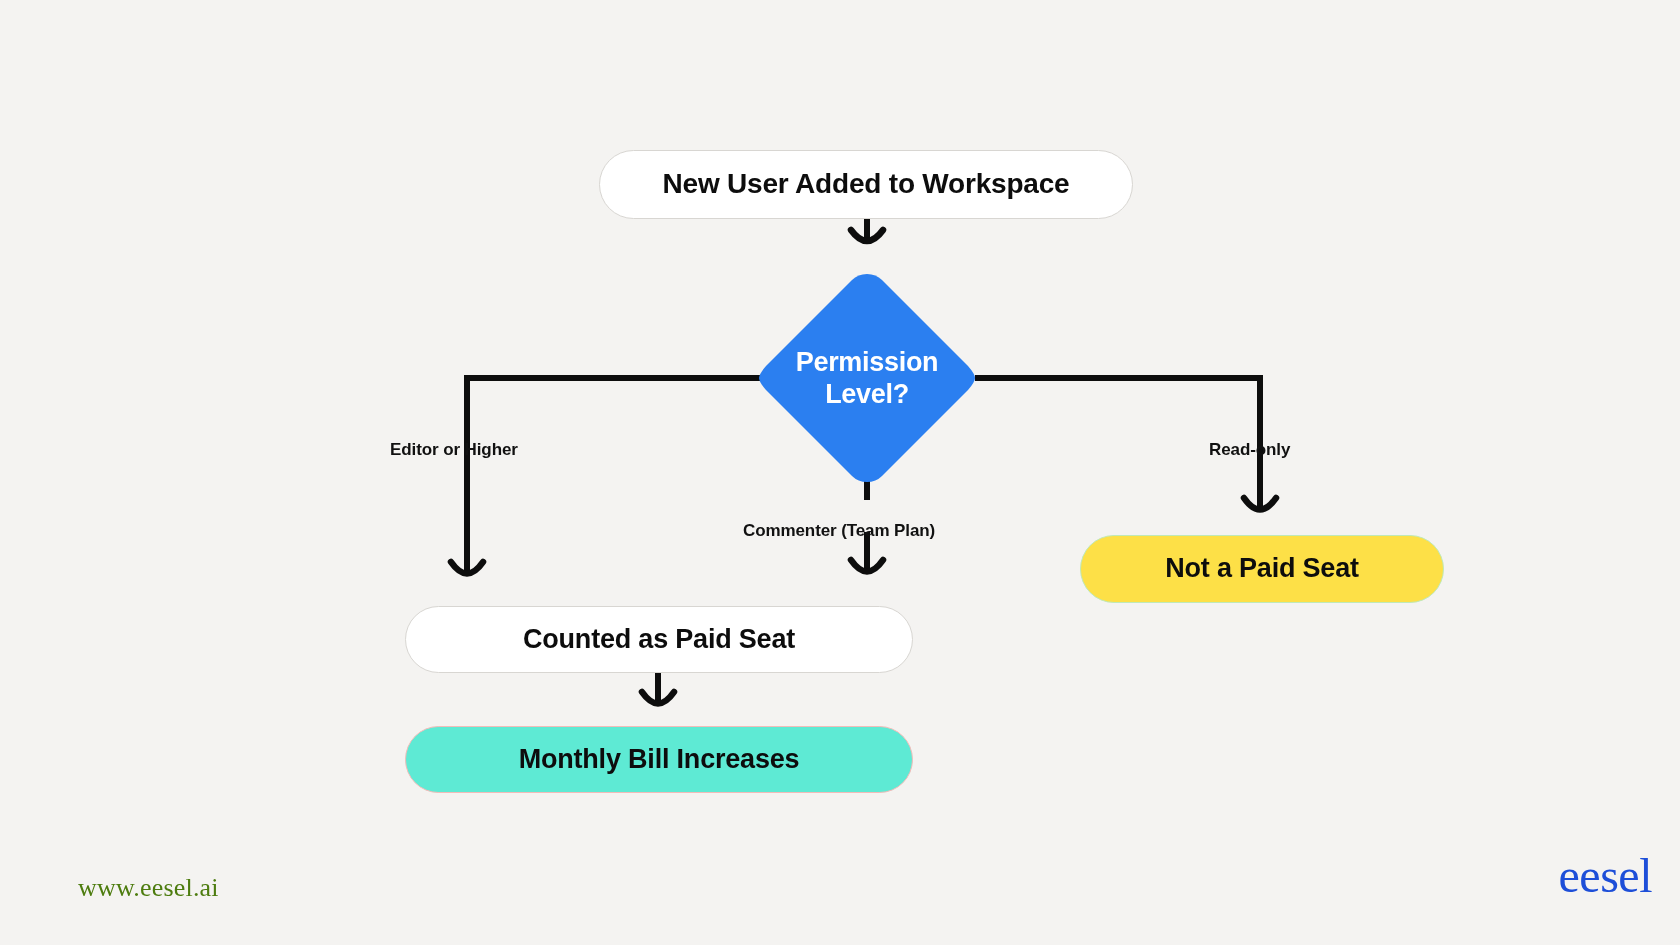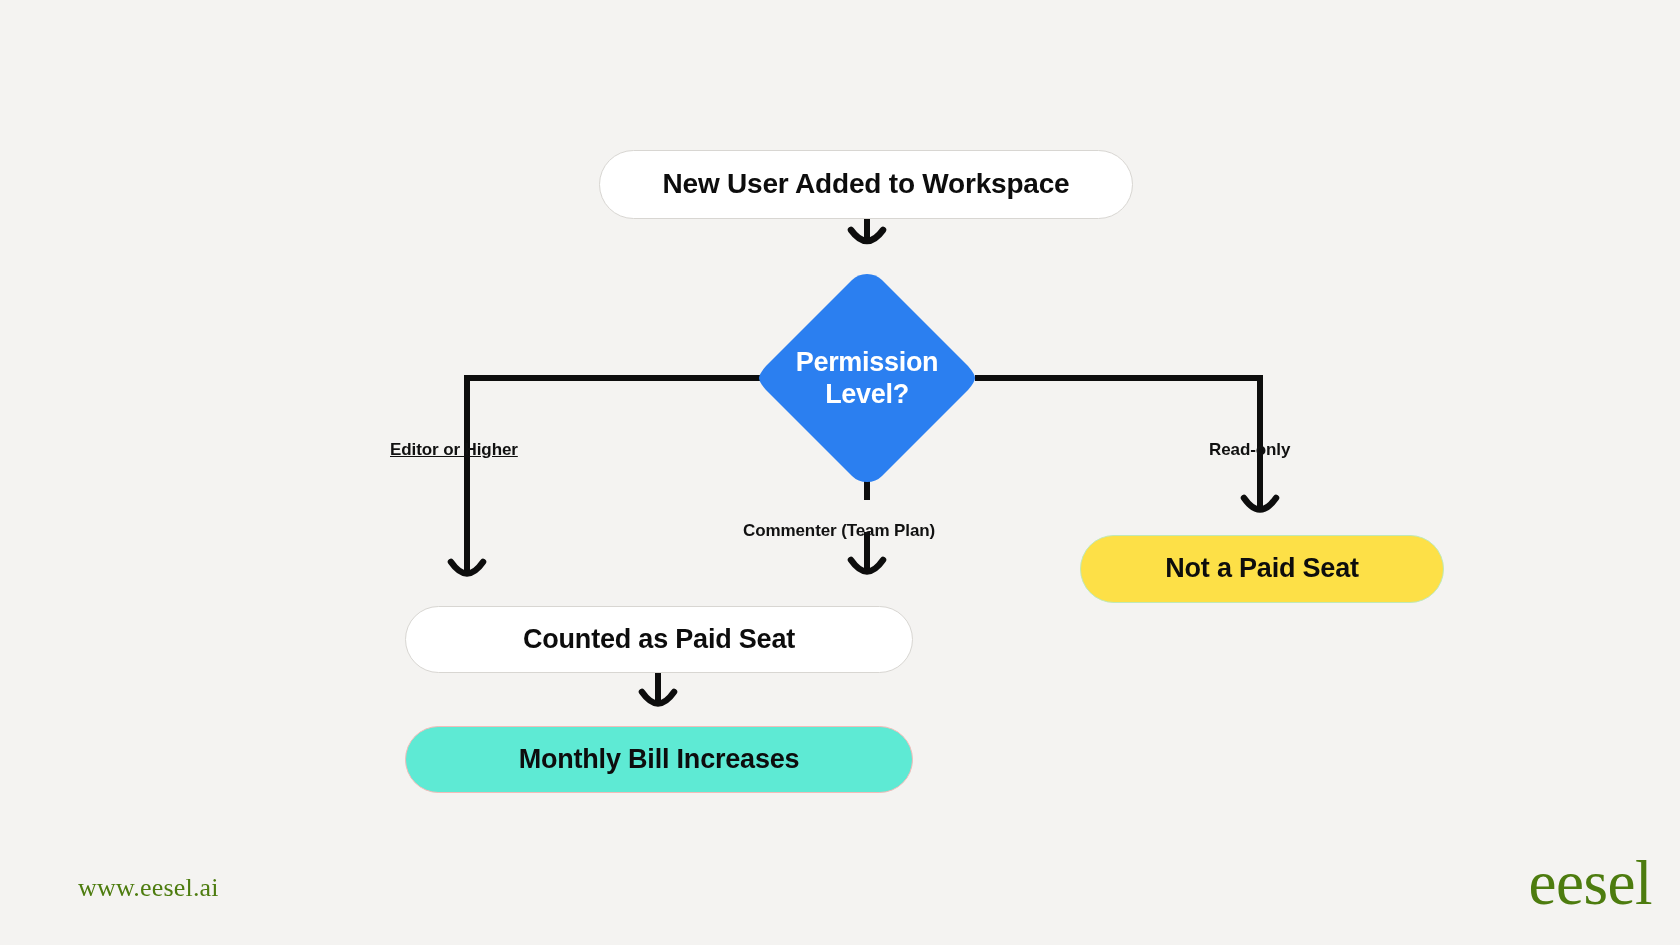--- a/index.html
+++ b/index.html
@@ -116,22 +116,22 @@
     font-size: 26px;
     color: #4d7c0f;
     letter-spacing: 0.2px;
   }
   .footer-logo {
     position: absolute;
     right: 52px;
     top: 852px;
     z-index: 3;
     font-family: "Liberation Serif", serif;
-    font-size: 63px;
-    color: #4d7c0f;
+    font-size: 48px;
+    color: #1d4ed8;
     letter-spacing: -0.5px;
     line-height: 1;
   }
 </style>
 </head>
 <body>
 
 <div id="stage">
 
   <svg id="connectors" viewBox="0 0 1680 945" width="1680" height="945" xmlns="http://www.w3.org/2000/svg">
@@ -194,21 +194,21 @@
   </div>
 
   <div class="node node-red" style="left:381px; top:726px; width:508px; height:67px; font-size:27px;">
     <span>Monthly Bill Increases</span>
   </div>
 
   <div class="node node-green" style="left:1056px; top:535px; width:364px; height:68px; font-size:27px;">
     <span>Not a Paid Seat</span>
   </div>
 
-  <div class="edge-label" style="left:366px; top:440px;text-decoration:underline;">Editor or Higher</div>
+  <div class="edge-label" style="left:366px; top:440px;">Editor or Higher</div>
 
   <div class="edge-label" style="left:719px; top:521px;">Commenter (Team Plan)</div>
 
   <div class="edge-label" style="left:1185px; top:440px;">Read-only</div>
 
   <div class="footer-url">www.eesel.ai</div>
 
   <div class="footer-logo">eesel</div>
 
 </div>

